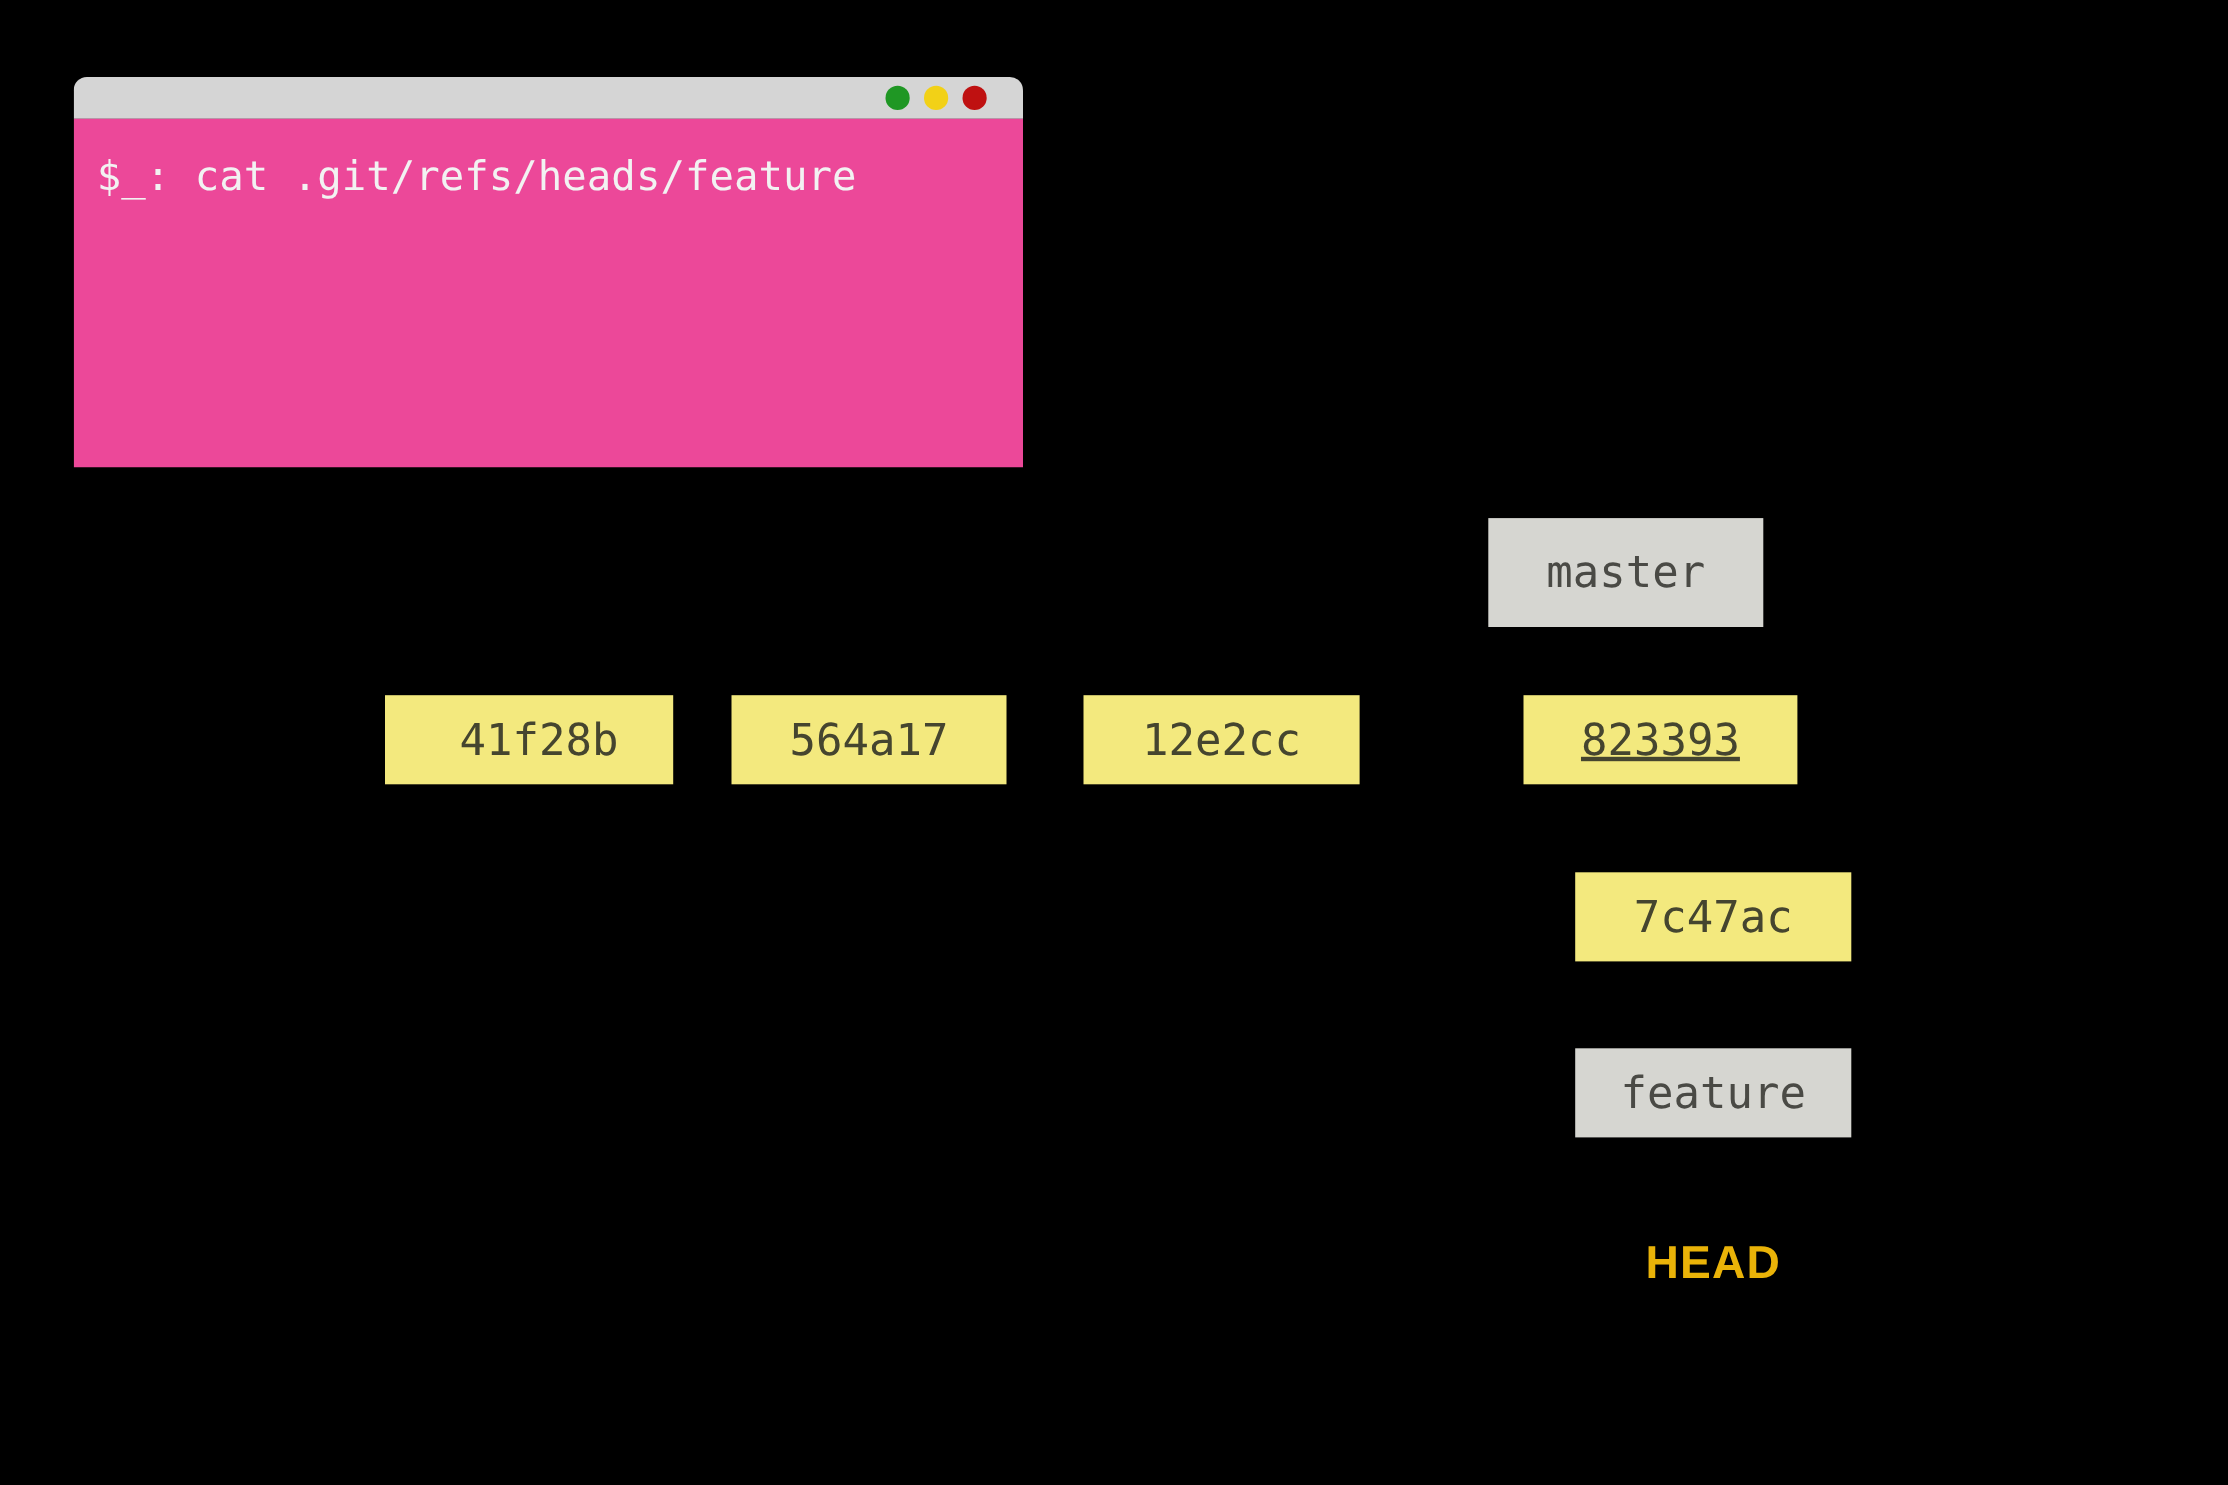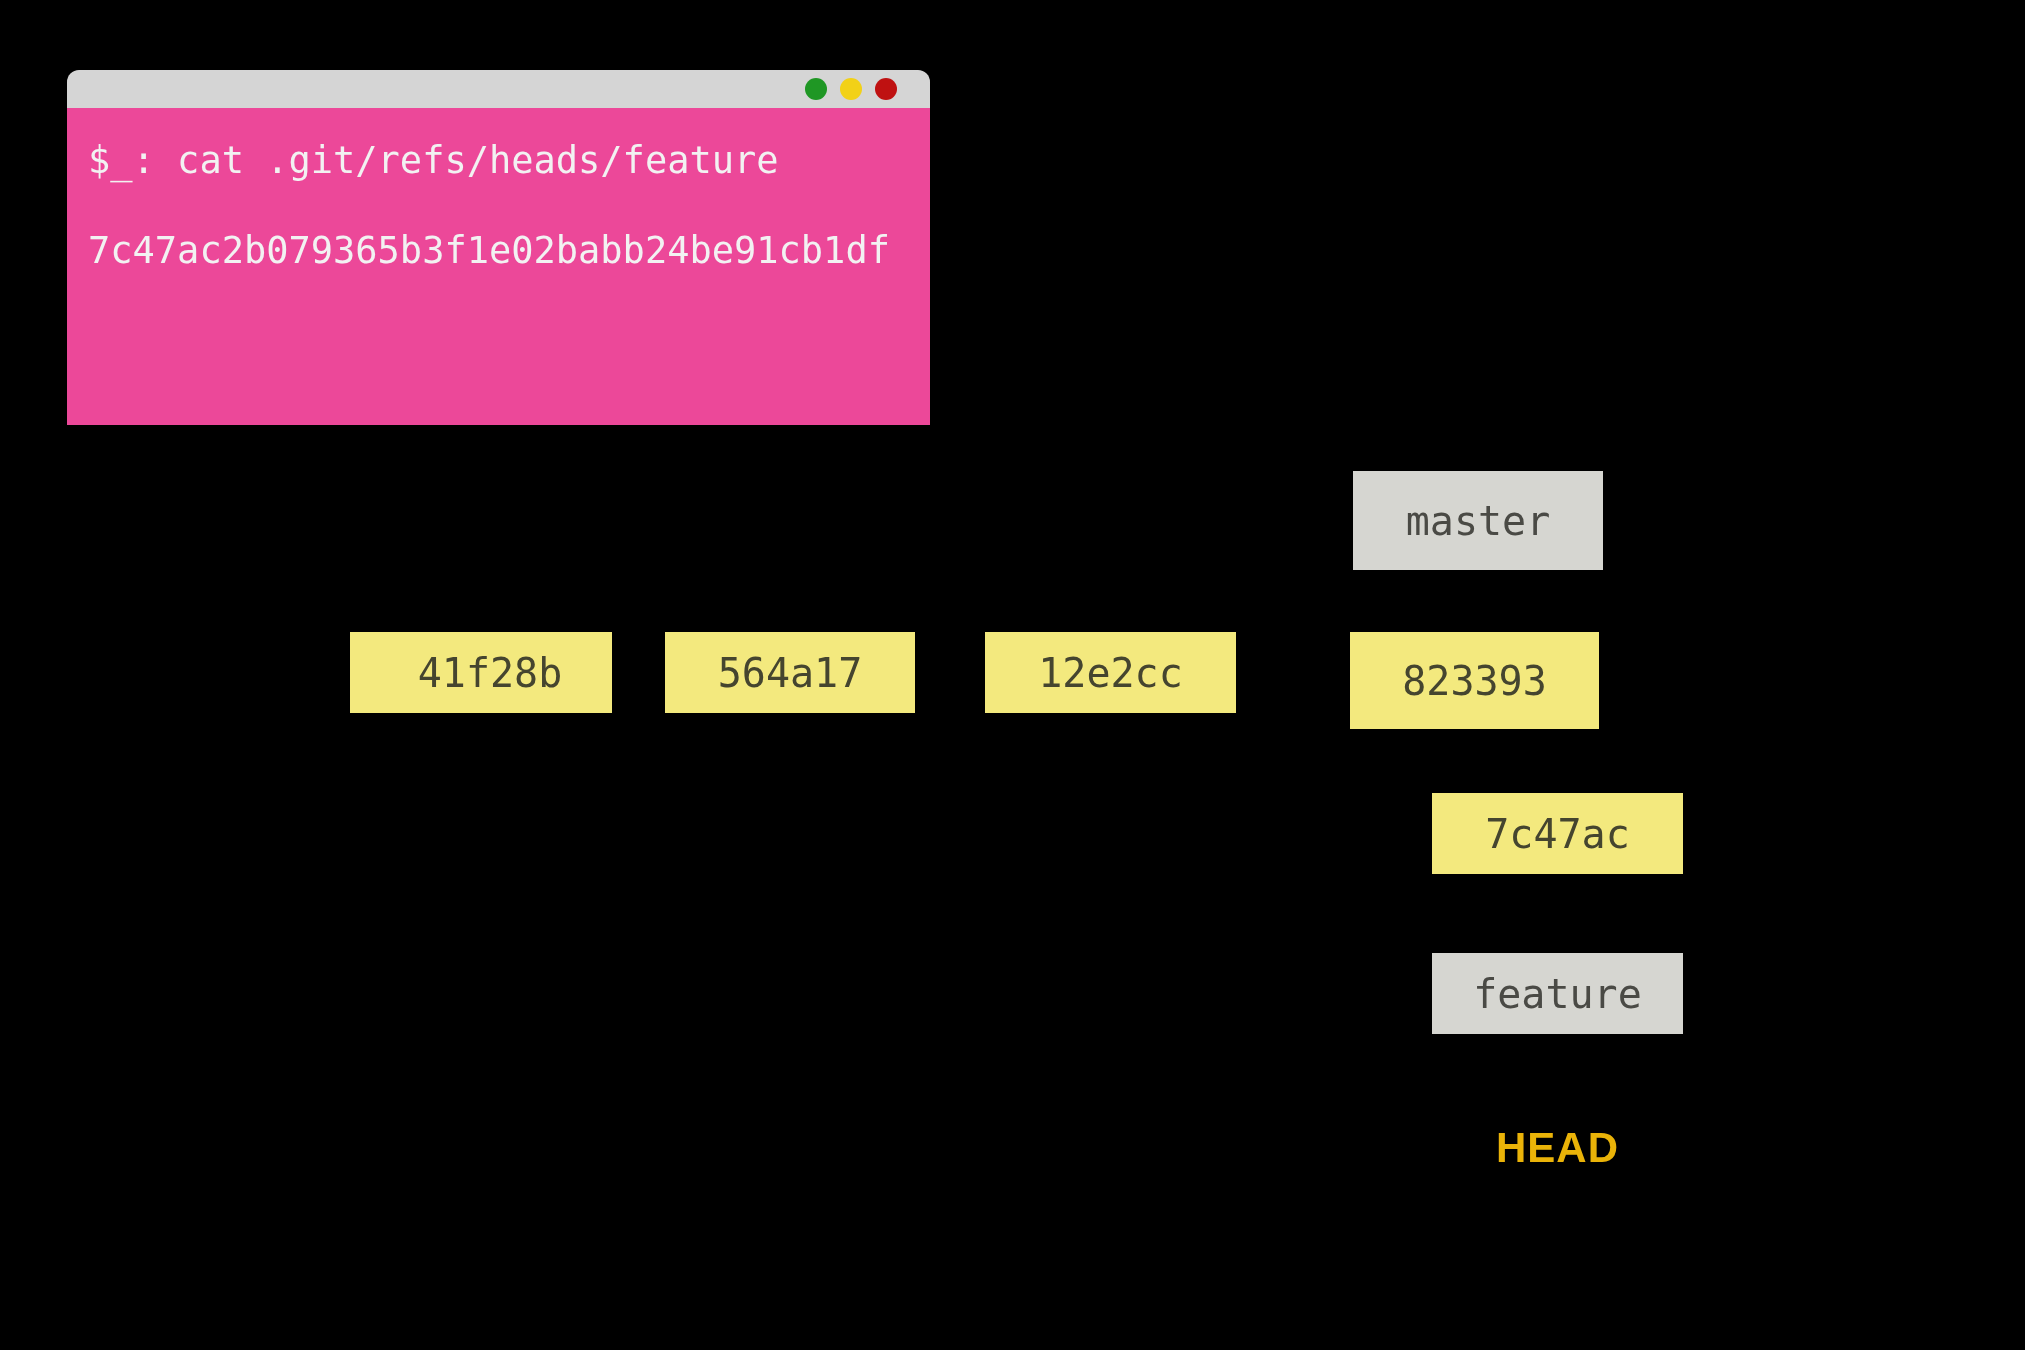--- a/index.html
+++ b/index.html
@@ -74,21 +74,21 @@
     color: #45452f;
   }
   .node.ref {
     background: #d6d6d1;
     color: #4a4a45;
   }
 
   .commit-1 { left: 350px;  top: 632px; width: 244px; height: 81px; padding-left: 18px; }
   .commit-2 { left: 665px;  top: 632px; width: 250px; height: 81px; }
   .commit-3 { left: 985px;  top: 632px; width: 251px; height: 81px; }
-  .commit-4 { left: 1350px; top: 632px; width: 249px; height: 97px; }
+  .commit-4 { left: 1385px; top: 632px; width: 249px; height: 81px; text-decoration: underline; }
   .commit-5 { left: 1432px; top: 793px; width: 251px; height: 81px; }
 
   .ref-master  { left: 1307px; top: 471px; width: 250px; height: 99px; margin-left: 46px; }
   .ref-feature { left: 1432px; top: 953px; width: 251px; height: 81px; }
 
   .head-label {
     position: absolute;
     left: 1432px;
     top: 1123px;
     width: 251px;
@@ -109,21 +109,20 @@
 <div class="stage">
 
   <div class="terminal">
     <div class="terminal-titlebar">
       <span class="traffic-dot dot-green"></span>
       <span class="traffic-dot dot-yellow"></span>
       <span class="traffic-dot dot-red"></span>
     </div>
     <div class="terminal-body">
       <div class="terminal-line prompt">$_: cat .git/refs/heads/feature</div>
-      <div class="terminal-line output">7c47ac2b079365b3f1e02babb24be91cb1df</div>
     </div>
   </div>
 
   <div class="node ref ref-master">master</div>
 
   <div class="node commit commit-1">41f28b</div>
   <div class="node commit commit-2">564a17</div>
   <div class="node commit commit-3">12e2cc</div>
   <div class="node commit commit-4">823393</div>
 

